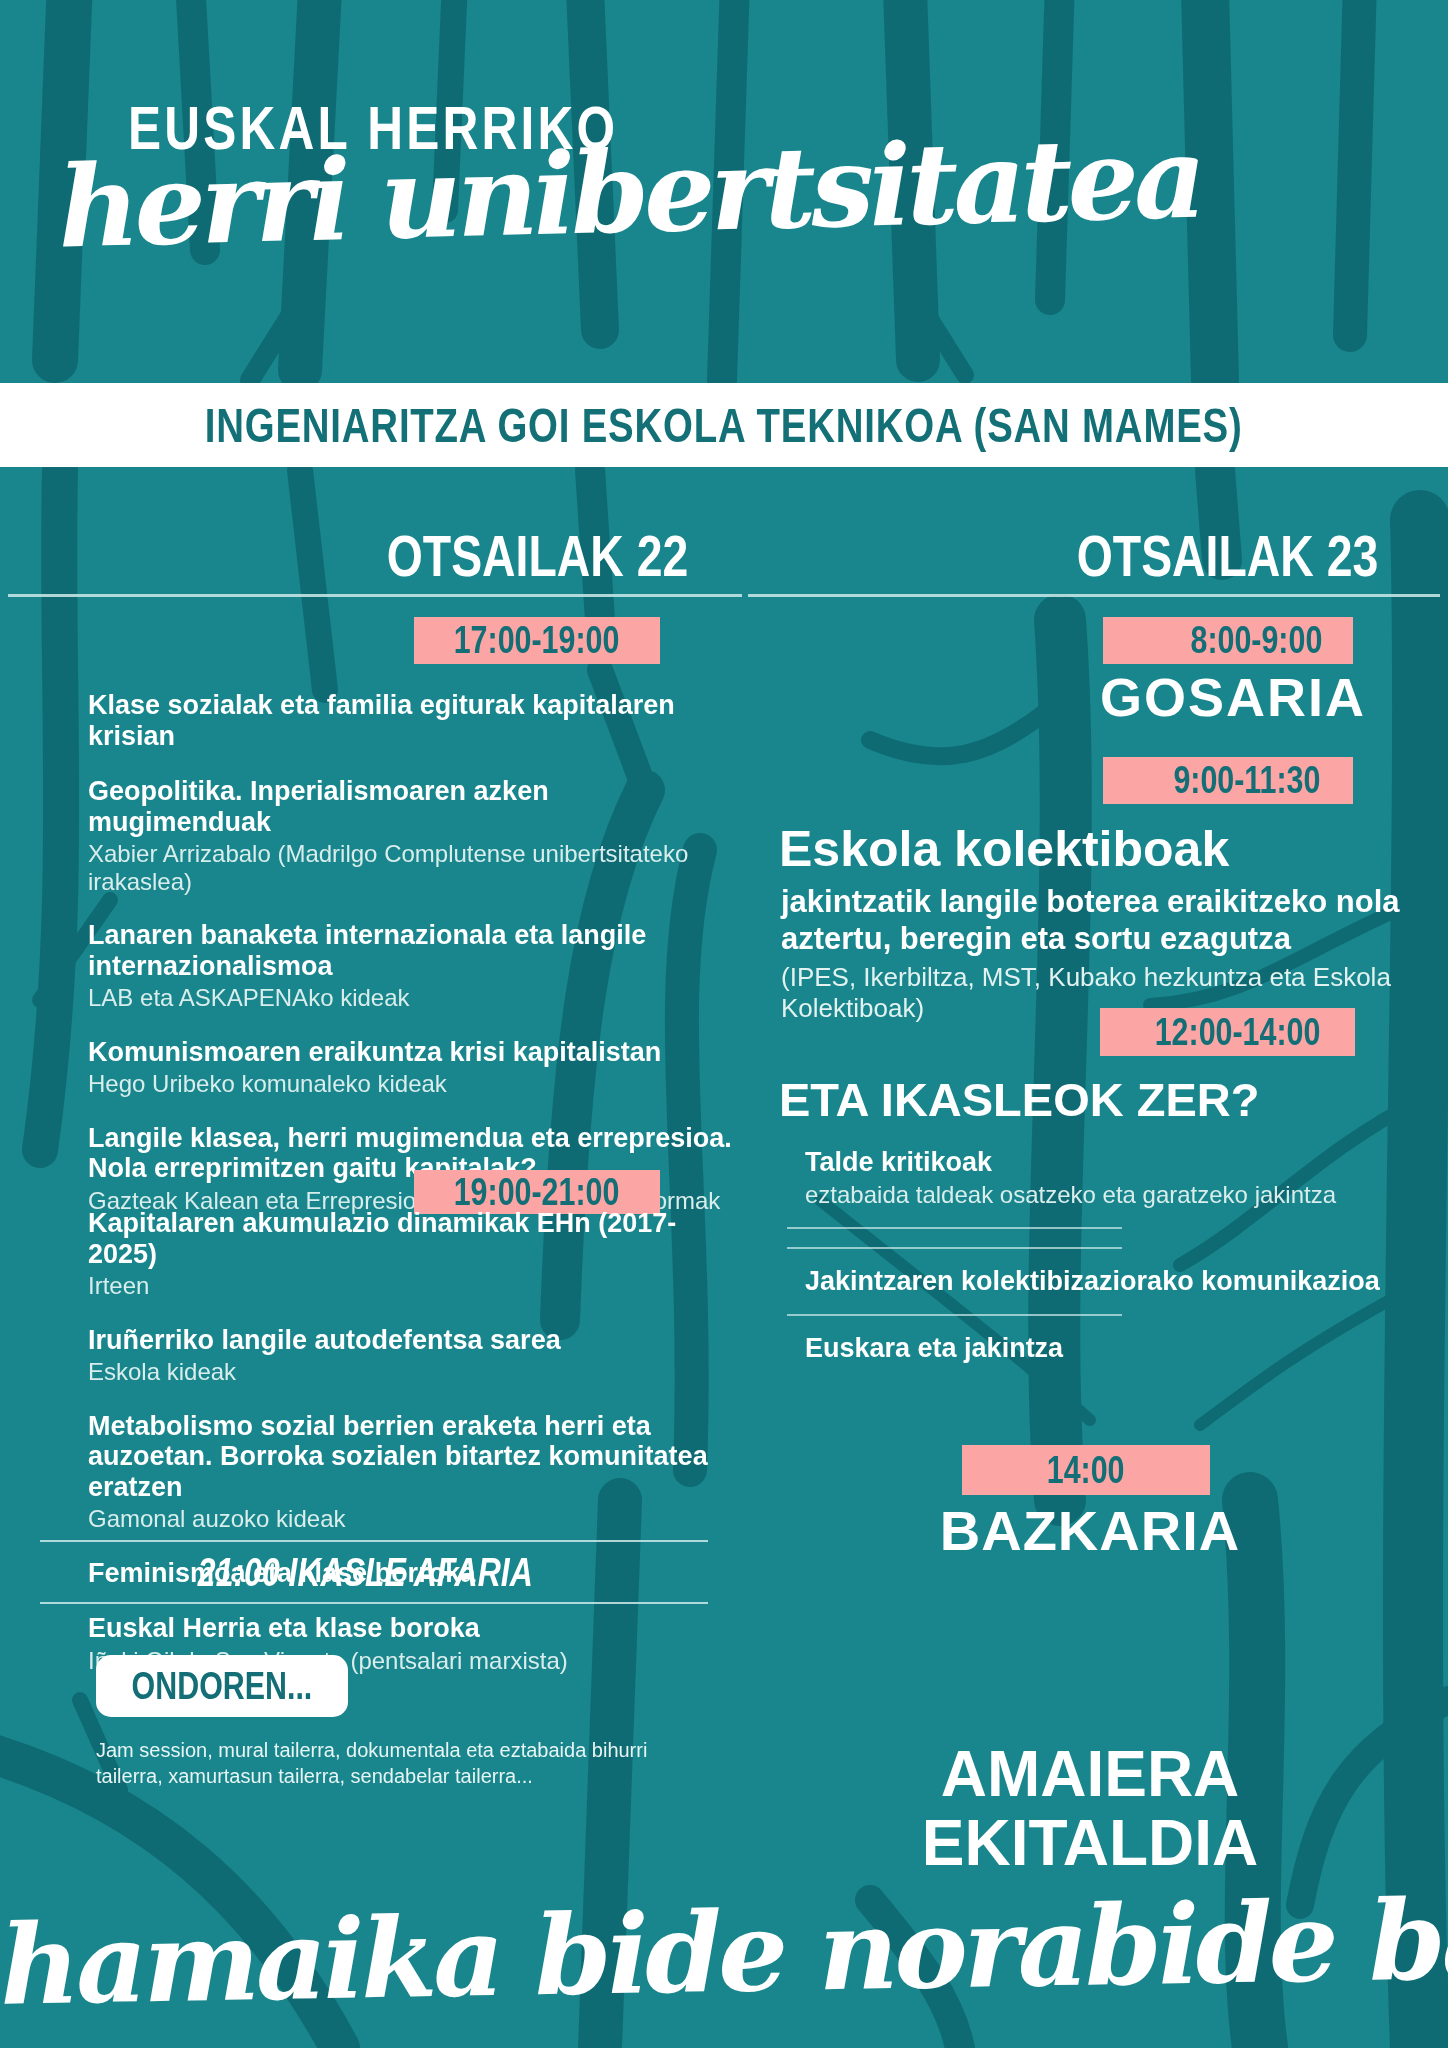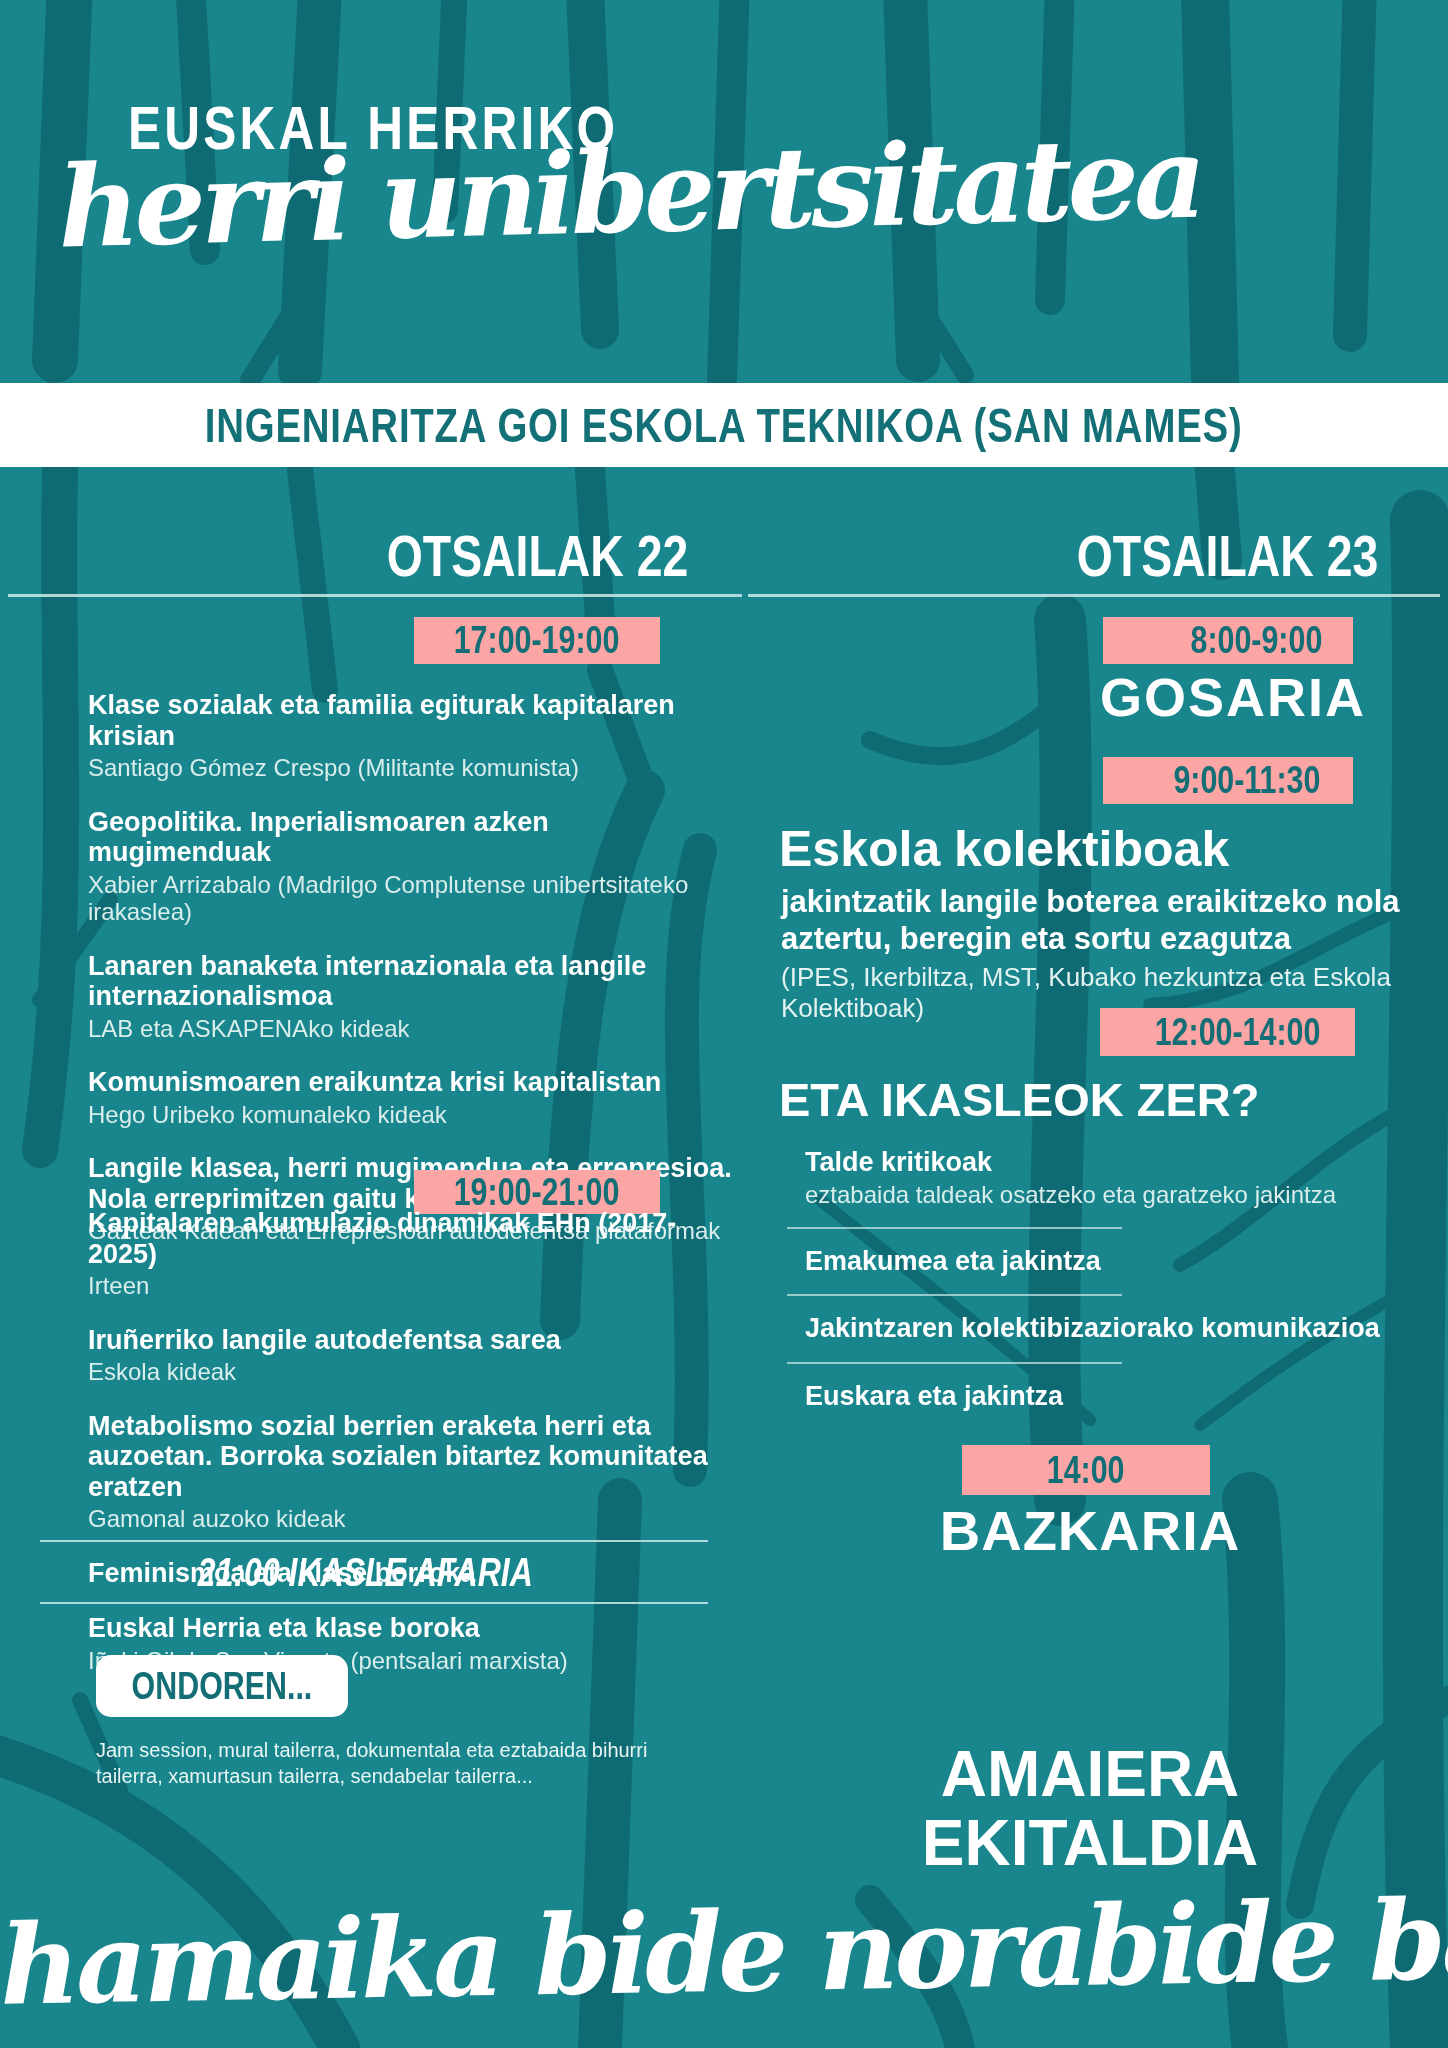--- a/index.html
+++ b/index.html
@@ -122,21 +122,20 @@
   </div>
   <div class="rule" style="left:8px;top:594px;width:734px;"></div>
 
   <div class="timebox tb-center" style="left:414px;top:617px;width:246px;height:47px;">
     <span class="cond">17:00-19:00</span>
   </div>
 
   <div class="sessions" style="top:690px;">
     <div class="session">
       <div class="stitle">Klase sozialak eta familia egiturak kapitalaren krisian</div>
-      <div class="sspeaker">Santiago Gómez Crespo (Militante komunista)</div>
     </div>
     <div class="session">
       <div class="stitle">Geopolitika. Inperialismoaren azken mugimenduak</div>
       <div class="sspeaker">Xabier Arrizabalo (Madrilgo Complutense unibertsitateko irakaslea)</div>
     </div>
     <div class="session">
       <div class="stitle">Lanaren banaketa internazionala eta langile internazionalismoa</div>
       <div class="sspeaker">LAB eta ASKAPENAko kideak</div>
     </div>
     <div class="session">
@@ -210,23 +209,20 @@
   </div>
 
   <div class="abs students-title">ETA IKASLEOK ZER?</div>
 
   <div class="abs items">
     <div>
       <div class="item-title">Talde kritikoak</div>
       <div class="item-detail">eztabaida taldeak osatzeko eta garatzeko jakintza</div>
     </div>
     <div class="item-rule"></div>
-    <div>
-      <div class="item-title">Emakumea eta jakintza</div>
-    </div>
     <div class="item-rule"></div>
     <div>
       <div class="item-title">Jakintzaren kolektibizaziorako komunikazioa</div>
     </div>
     <div class="item-rule"></div>
     <div>
       <div class="item-title">Euskara eta jakintza</div>
     </div>
   </div>
 

